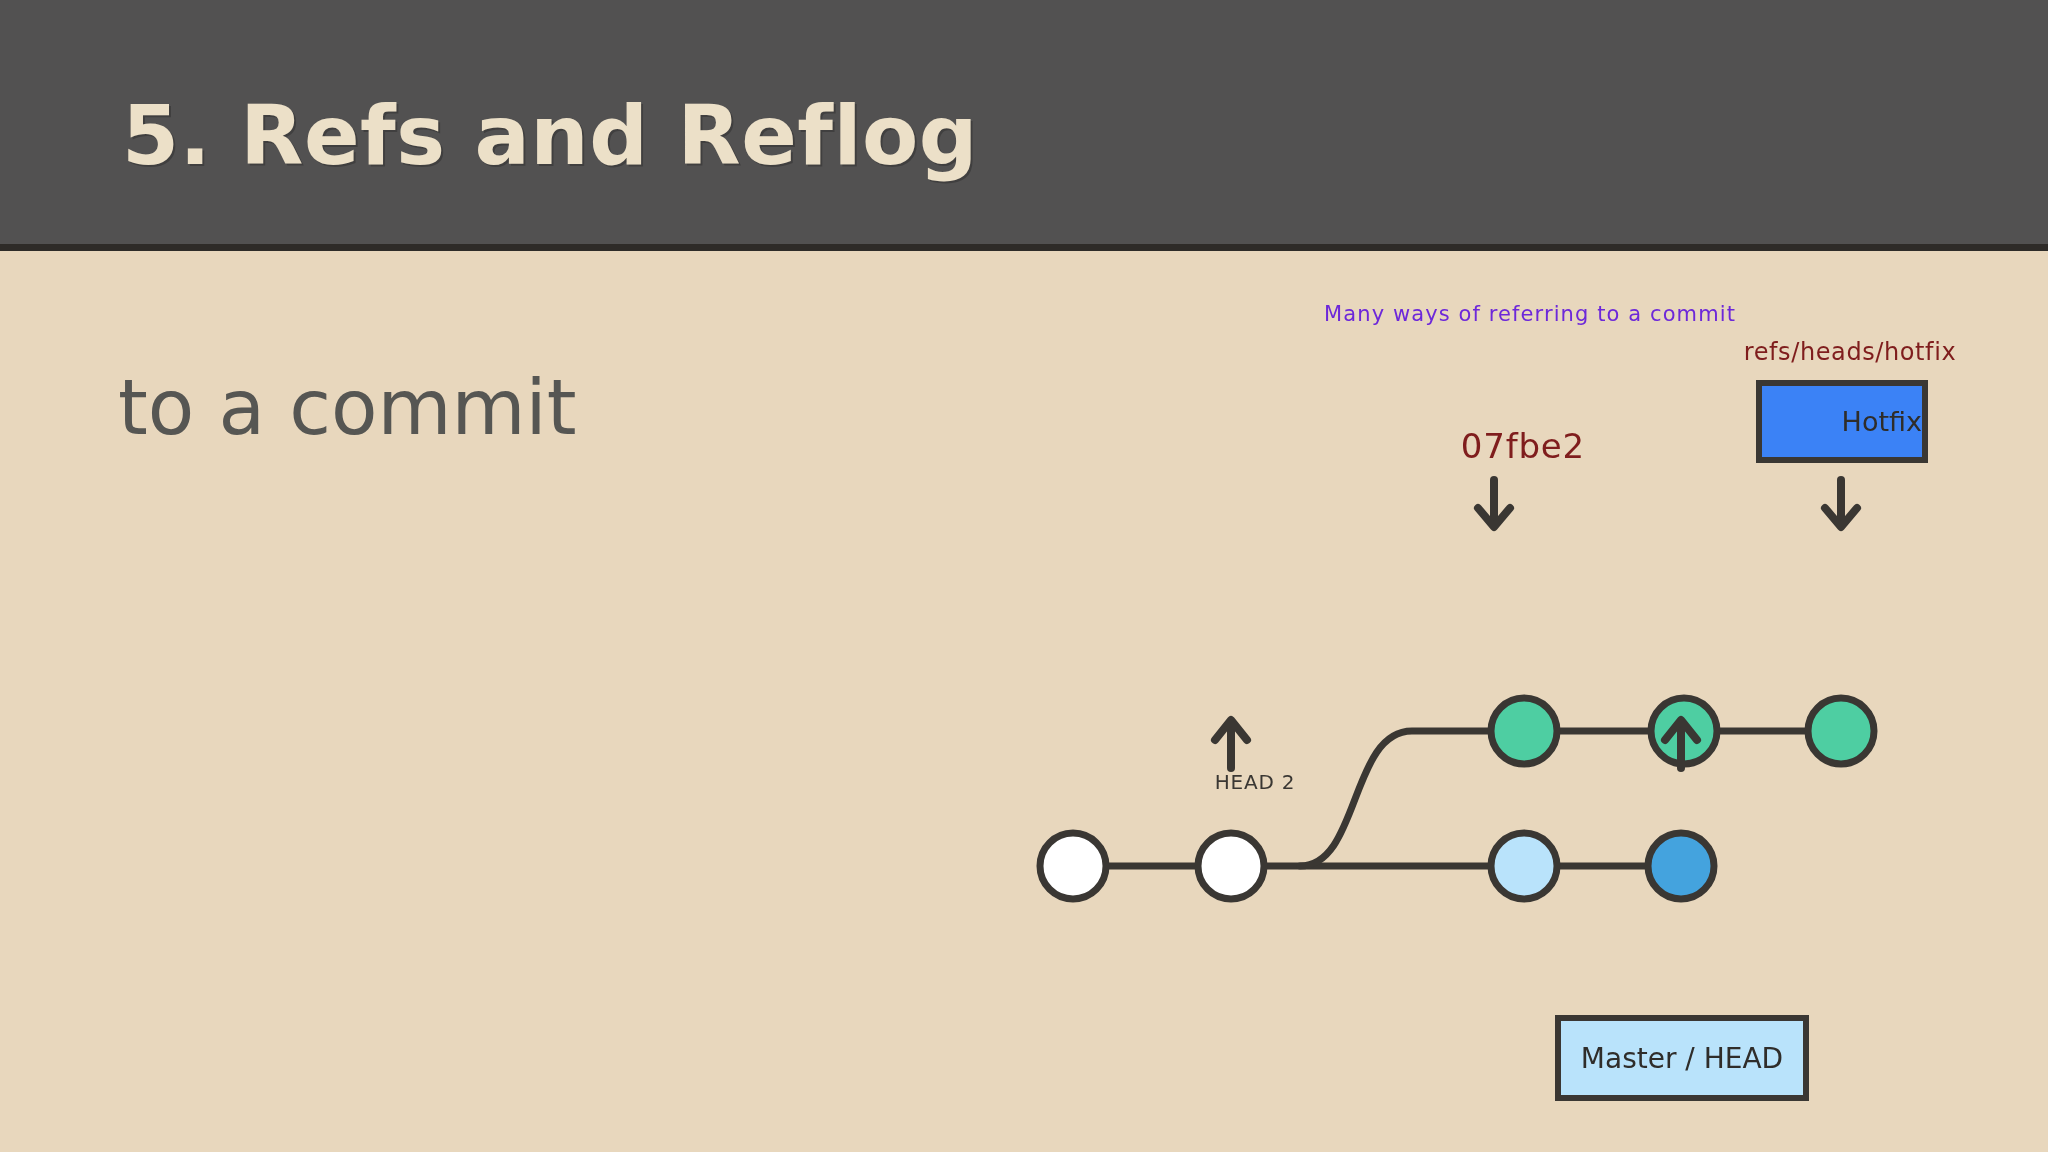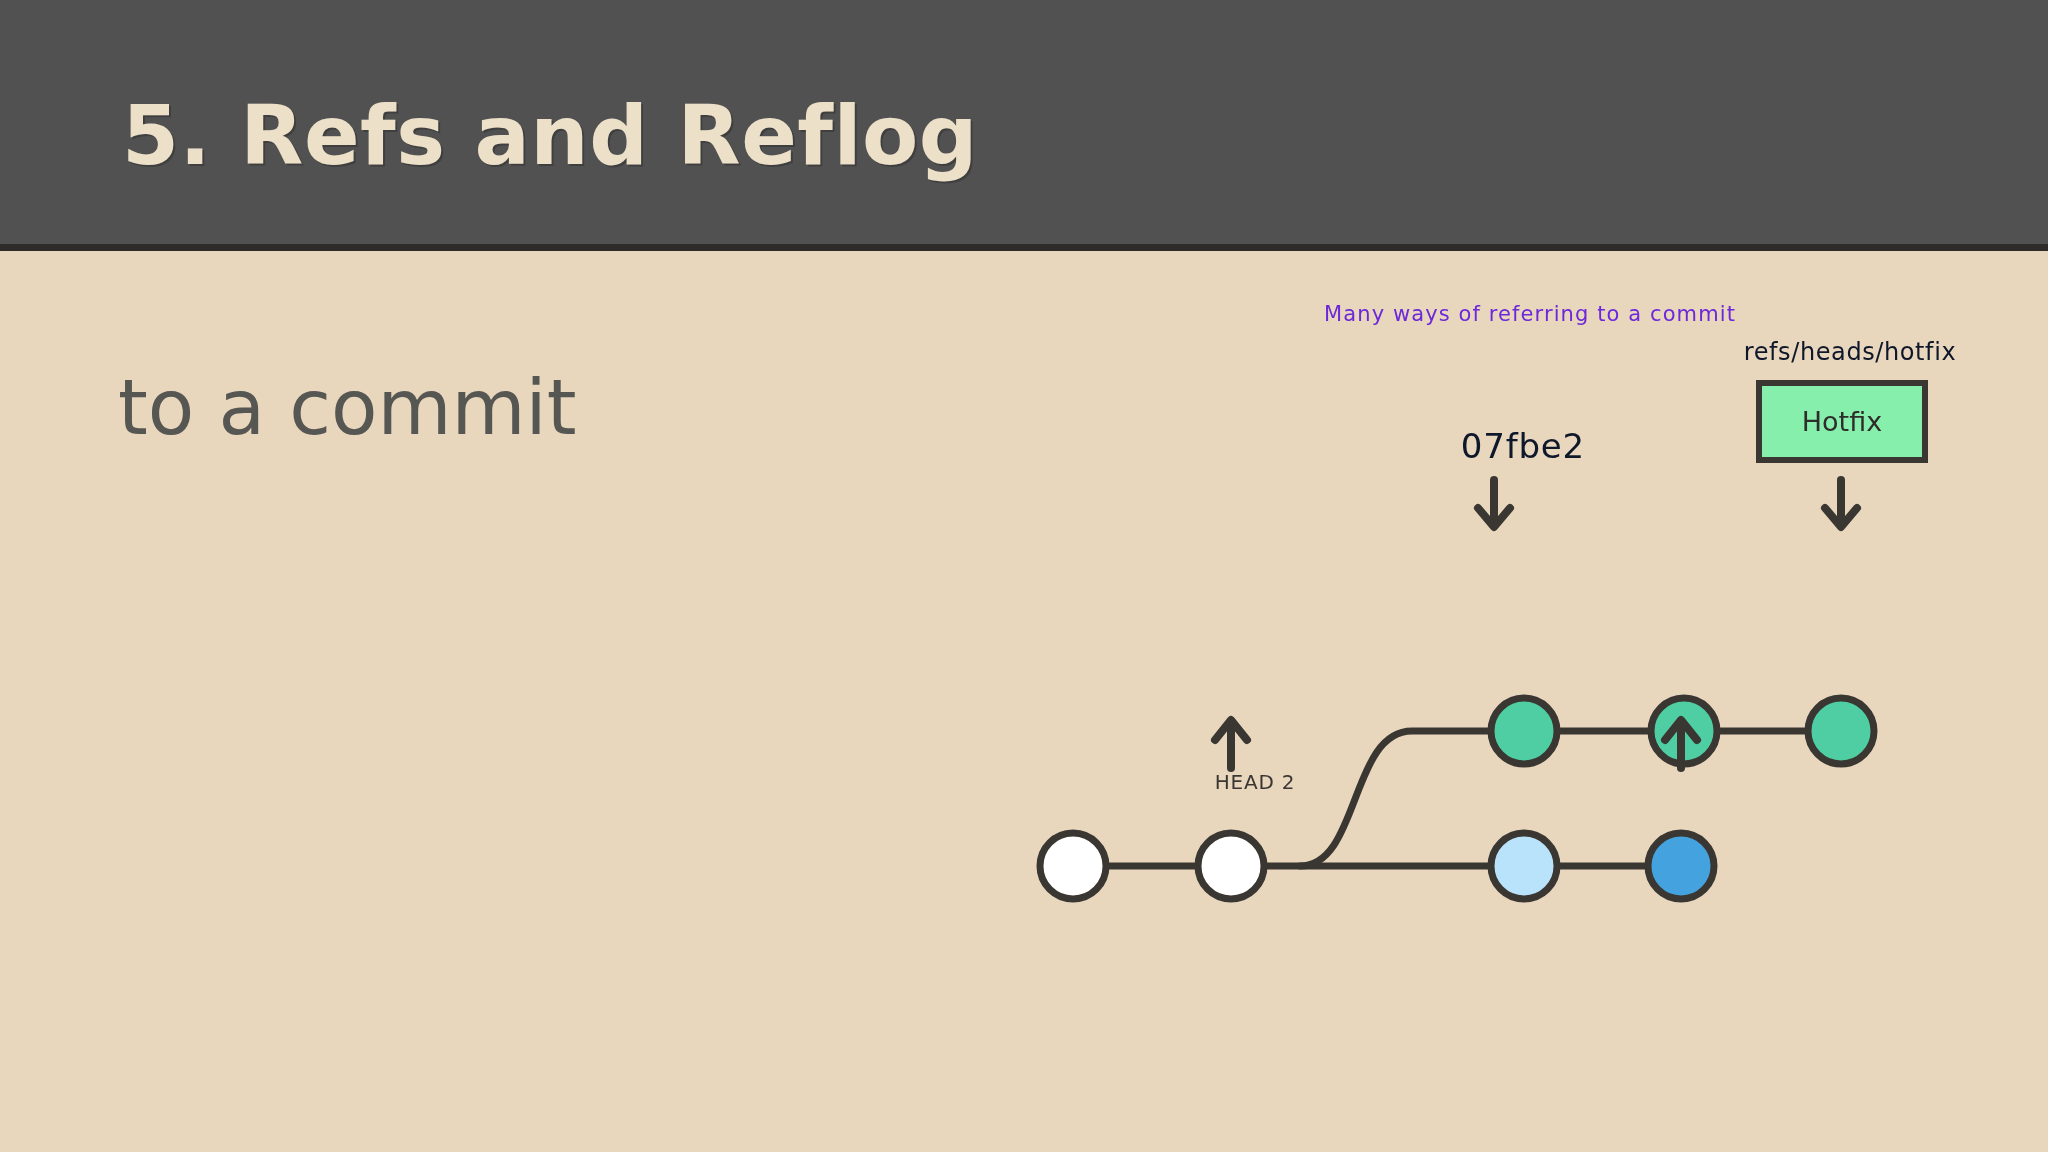--- a/index.html
+++ b/index.html
@@ -95,21 +95,21 @@
     position: absolute;
     left: 0;
     top: 0;
     width: 1048px;
     height: 880px;
   }
 
   .dlabel {
     position: absolute;
     font-family: "DejaVu Sans", sans-serif;
-    color: #0f172a;
+    color: #7f1d1d;
     white-space: nowrap;
   }
   #label-hotfix-ref {
     left: 720px;
     top: 68px;
     width: 260px;
     text-align: center;
     font-size: 24px;
     letter-spacing: 0.6px;
   }
@@ -174,28 +174,31 @@
   <div id="body-heading" style="color: rgb(86, 86, 83);">
     <span class="hl">to a commit</span>
   </div>
 
   <div id="diagram">
 
     <div id="diagram-caption" class="dlabel" style="color: #6d28d9;">Many ways of referring to a commit</div>
 
     <div id="label-hotfix-ref" class="dlabel">refs/heads/hotfix</div>
 
-    <div id="box-hotfix" class="refbox" style="background: #86efac; border-color: rgb(58, 55, 51);">
+    <div id="box-hotfix" class="refbox" style="background: #3b82f6; border-color: rgb(58, 55, 51); justify-content: flex-end;">
       <span>Hotfix</span>
     </div>
 
     <div id="label-sha" class="dlabel">07fbe2</div>
 
     <div id="label-head2-wrap">HEAD 2</div>
 
+    <div id="box-master-head" class="refbox" style="background: rgb(185, 227, 251); border-color: rgb(58, 55, 51);">
+      <span>Master / HEAD</span>
+    </div>
 
     <svg id="graph-svg" viewBox="0 0 1048 880">
       <defs>
         <style>
           .edge { stroke: #3a3733; stroke-width: 7; fill: none; stroke-linecap: round; }
           .node { stroke: #3a3733; stroke-width: 7; }
           .arrowline { stroke: #3a3733; stroke-width: 8; fill: none; stroke-linecap: round; }
           .arrowhead { fill: none; stroke: #3a3733; stroke-width: 8; stroke-linecap: round; stroke-linejoin: round; }
         </style>
       </defs>

